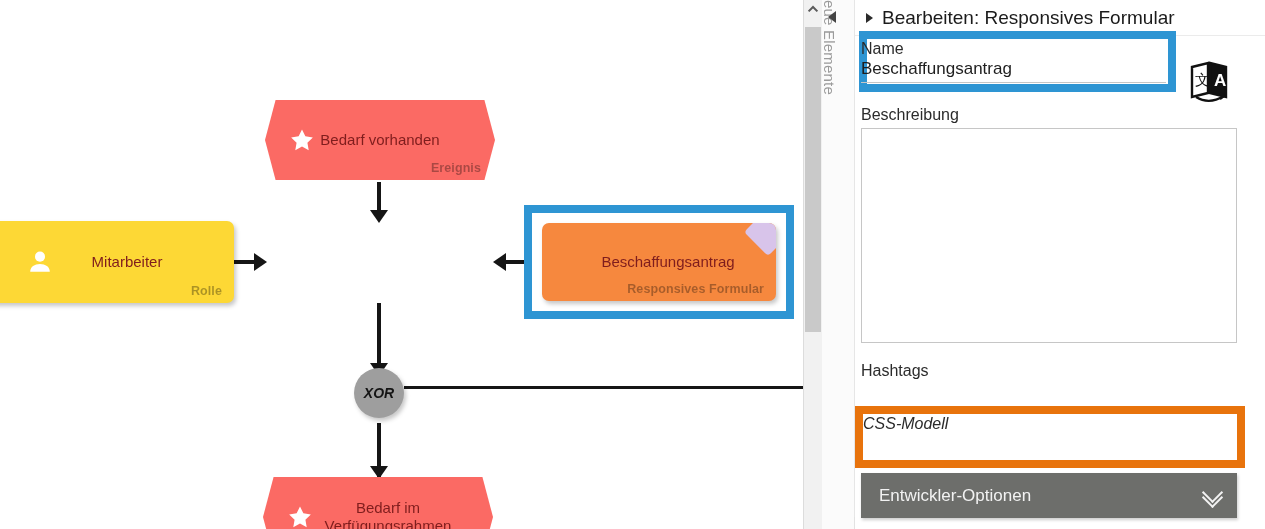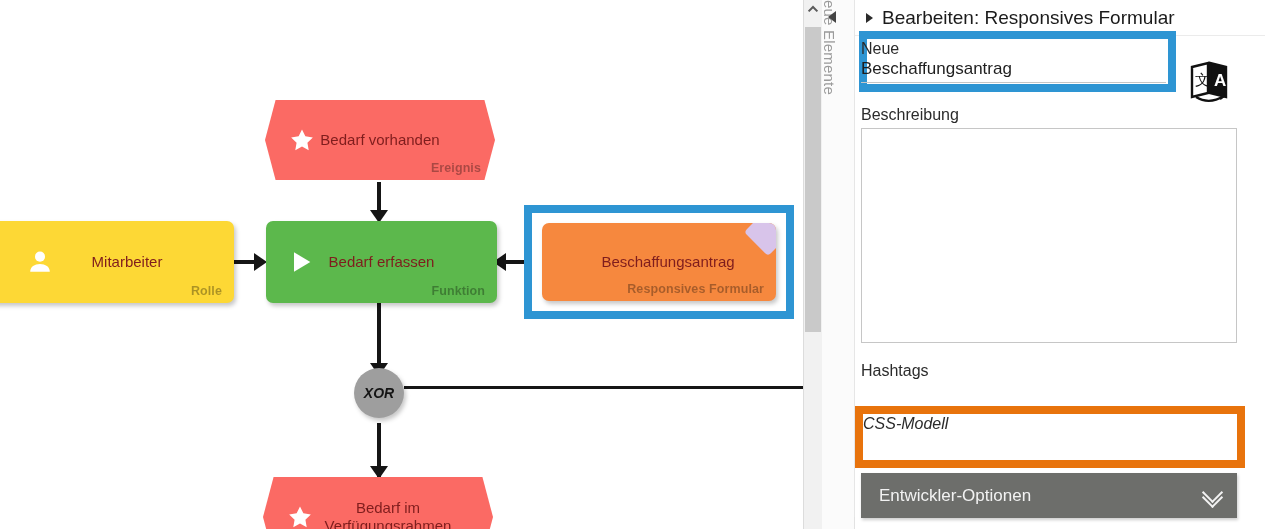--- a/index.html
+++ b/index.html
@@ -405,31 +405,20 @@
           <svg width="28" height="28" viewBox="0 0 24 24">
             <circle cx="12" cy="7.4" r="4.3" fill="#ffffff"></circle>
             <path d="M3.6 20.4c0-4.2 3.8-6.6 8.4-6.6s8.4 2.4 8.4 6.6z" fill="#ffffff"></path>
           </svg>
         </div>
         <div class="node-label" style="margin-left:50px;">Mitarbeiter</div>
         <div class="node-type">Rolle</div>
       </div>
     </div>
 
-    <div class="node node-function" style="left:266px; top:221px; width:231px; height:82px;">
-      <div class="node-inner">
-        <div class="node-icon" style="left:20px;">
-          <svg width="28" height="28" viewBox="0 0 24 24">
-              <polygon fill="#ffffff" points="6,3.6 20,12 6,20.4"></polygon>
-            </svg>
-        </div>
-        <div class="node-label">Bedarf erfassen</div>
-        <div class="node-type">Funktion</div>
-      </div>
-    </div>
 
     <div class="selection-frame" style="left:524px; top:205px; width:270px; height:114px;"></div>
     <div class="node node-form" style="left:542px; top:223px; width:234px; height:78px;">
       <div class="node-inner">
         <div class="node-icon grid-icon" style="left:20px; width:27px; height:27px;">
           <i></i>
             <i></i>
             <i></i>
             <i></i>
             <i></i>
@@ -479,21 +468,21 @@
   <div id="props-panel">
 
     <div id="panel-header">
       <div id="collapse-arrow"></div>
       <div id="expand-arrow"></div>
       <div id="panel-title">Bearbeiten: Responsives Formular</div>
     </div>
 
     <div id="name-highlight"></div>
     <div id="name-block">
-      <div class="field-label">Neue</div>
+      <div class="field-label">Name</div>
       <input class="text-underline-input" type="text" style="margin-top: 1px;" value="Beschaffungsantrag">
     </div>
 
     <div id="translate-icon">
       <svg width="48" height="48" viewBox="0 0 48 48">
         <path d="M6 10 L22 6 L22 36 L6 40 Z" fill="#ffffff" stroke="#111" stroke-width="2.4"></path>
         <path d="M24 6 L40 10 L40 40 L24 36 Z" fill="#111" stroke="#111" stroke-width="2.4"></path>
         <text x="9" y="28" font-family="'Liberation Sans',sans-serif" font-size="15" fill="#111">文</text>
         <text x="28" y="29" font-family="'Liberation Sans',sans-serif" font-size="17" font-weight="bold" fill="#ffffff">A</text>
         <path d="M10 40 Q23 48 38 39" fill="none" stroke="#111" stroke-width="2.2"></path>

